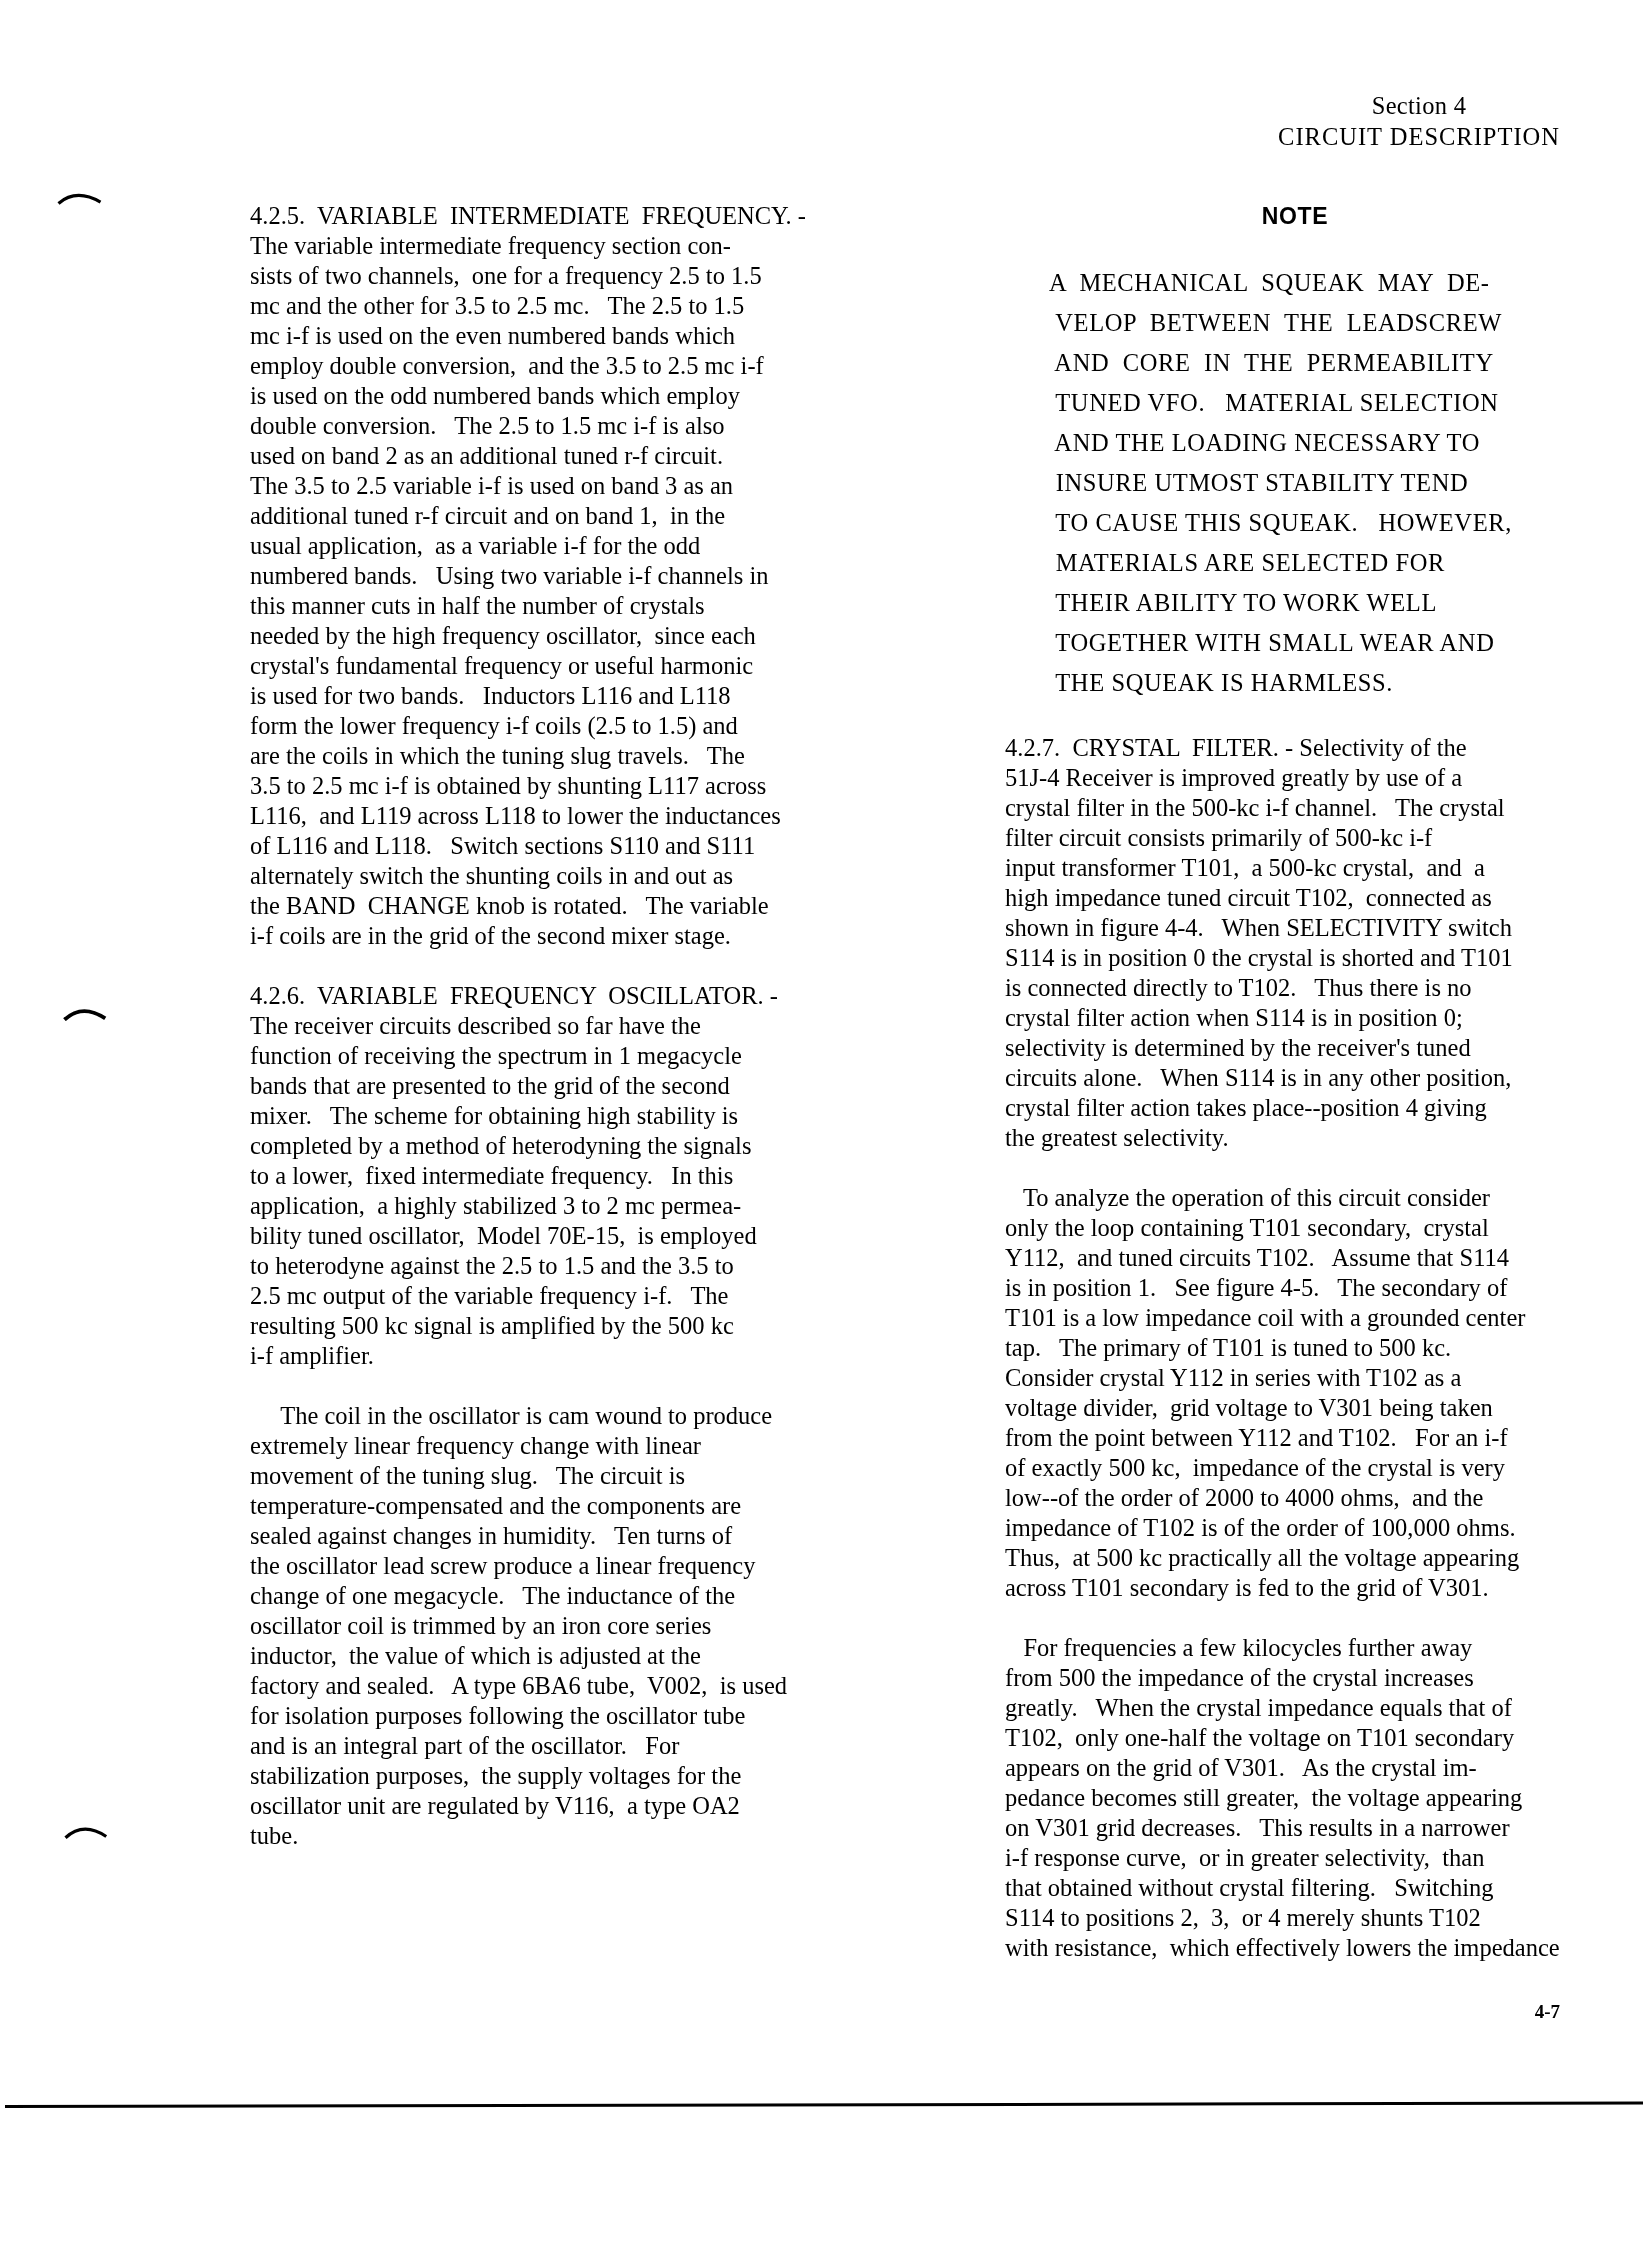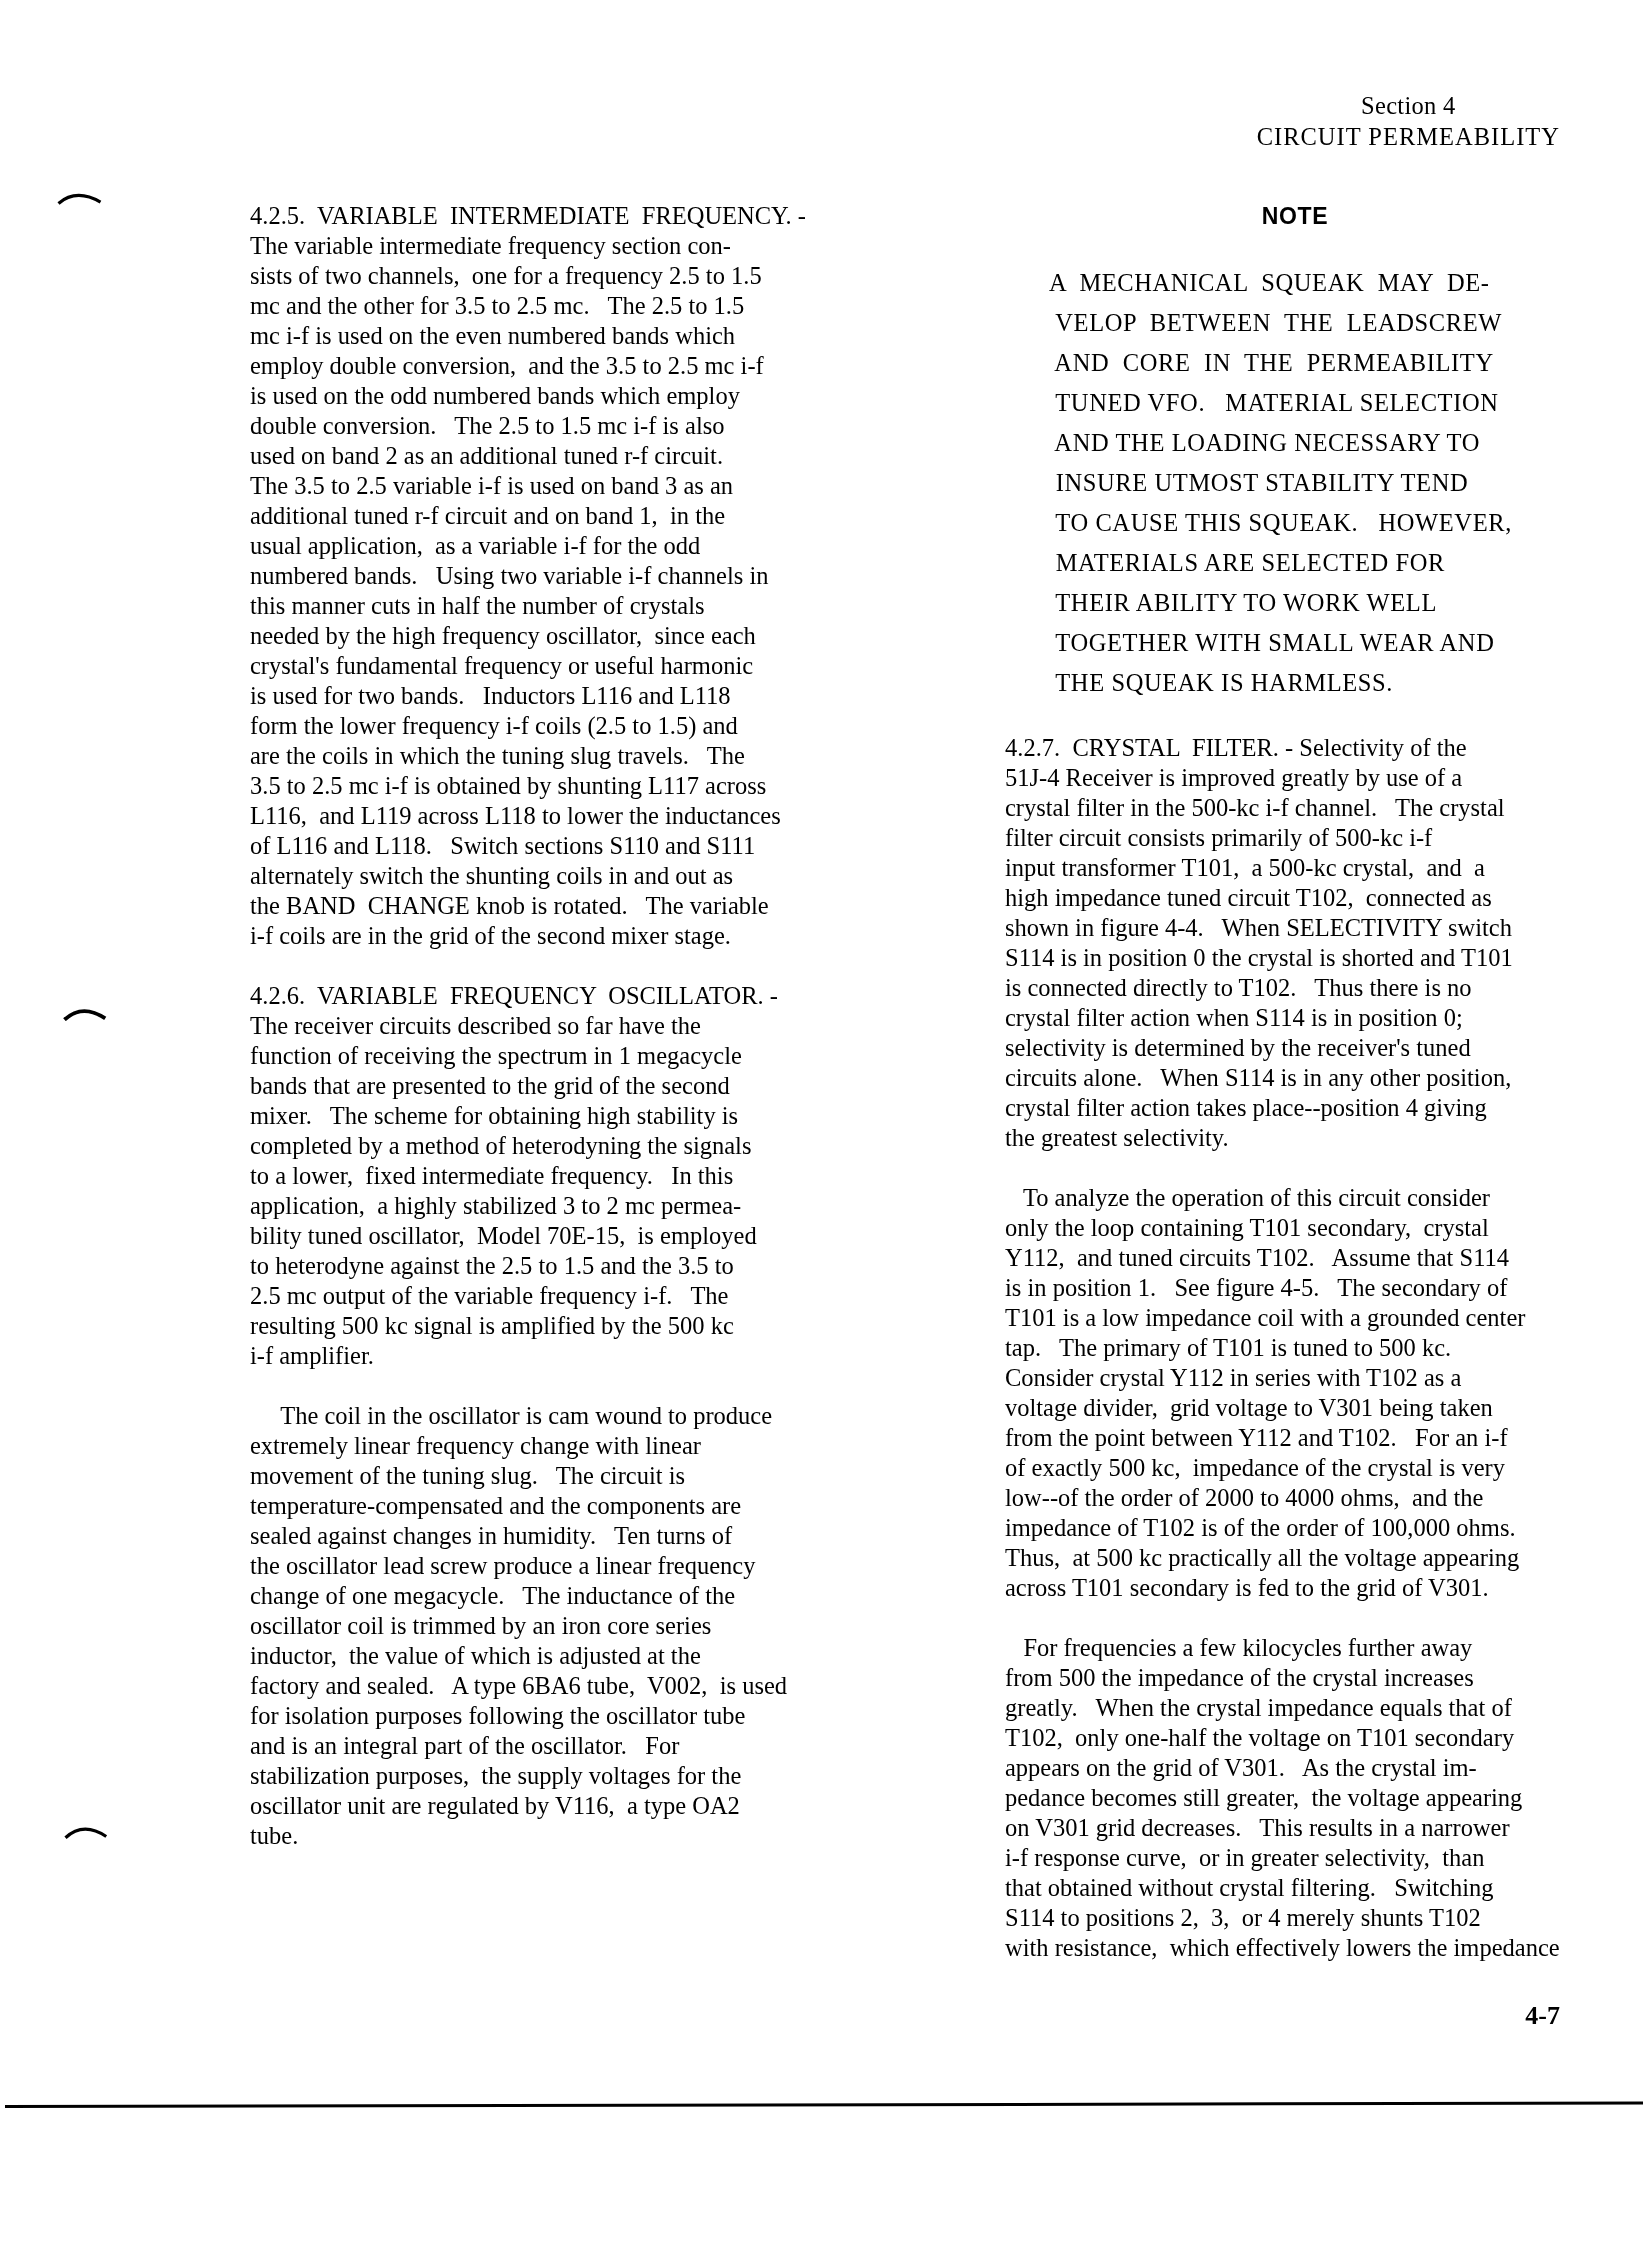--- a/index.html
+++ b/index.html
@@ -10,41 +10,41 @@
   .page-header .section { display: block; }
   .page-header .title { display: block; letter-spacing: 1px; }
   .col { position: absolute; top: 201px; font-size: 24.5px; line-height: 30px; }
   .col-left { left: 250px; width: 677px; }
   .col-right { left: 1005px; width: 651px; }
   .para { margin: 0; white-space: pre; }
   .gap { height: 30px; }
   .note-title { text-align: center; font-family: "Liberation Sans", "DejaVu Sans", sans-serif;
                 font-weight: bold; font-size: 23px; margin: 0; width: 580px; letter-spacing: 0.6px; }
   .note-body { margin: 32px 0 0 44px; white-space: pre; line-height: 40px; letter-spacing: 0.6px; }
-  .page-number { position: absolute; right: 84px; top: 2001px; font-size: 26px; font-weight: bold; }
+  .page-number { position: absolute; right: 84px; top: 2001px; font-size: 19px; font-weight: bold; }
   .bottom-rule { position: absolute; left: 5.2px; right: 0; top: 2105px; height: 2.6px; background: #000;
                  transform: rotate(-0.12deg); transform-origin: left center; }
   .margin-mark { position: absolute; width: 45px; height: 14px; }
 </style>
 </head>
 <body>
 
 <svg class="margin-mark" style="left:57px; top:192px;" viewBox="0 0 70 22">
   <path d="M2 18 Q30 -6 68 16" stroke="#000" stroke-width="5" fill="none"></path>
 </svg>
 <svg class="margin-mark" style="left:63px; top:1007px;" viewBox="0 0 70 22">
   <path d="M2 20 Q30 -6 66 18" stroke="#000" stroke-width="6" fill="none"></path>
 </svg>
 <svg class="margin-mark" style="left:64px; top:1825px;" viewBox="0 0 70 22">
   <path d="M2 20 Q30 -6 66 18" stroke="#000" stroke-width="5" fill="none"></path>
 </svg>
 
 <header class="page-header">
   <span class="section">Section 4</span>
-  <span class="title">CIRCUIT  PERMEABILITY</span>
+  <span class="title">CIRCUIT  DESCRIPTION</span>
 </header>
 
 <div class="col col-left">
   <p class="para">4.2.5.  VARIABLE  INTERMEDIATE  FREQUENCY. -
 The variable intermediate frequency section con-
 sists of two channels,  one for a frequency 2.5 to 1.5
 mc and the other for 3.5 to 2.5 mc.   The 2.5 to 1.5
 mc i-f is used on the even numbered bands which
 employ double conversion,  and the 3.5 to 2.5 mc i-f
 is used on the odd numbered bands which employ

